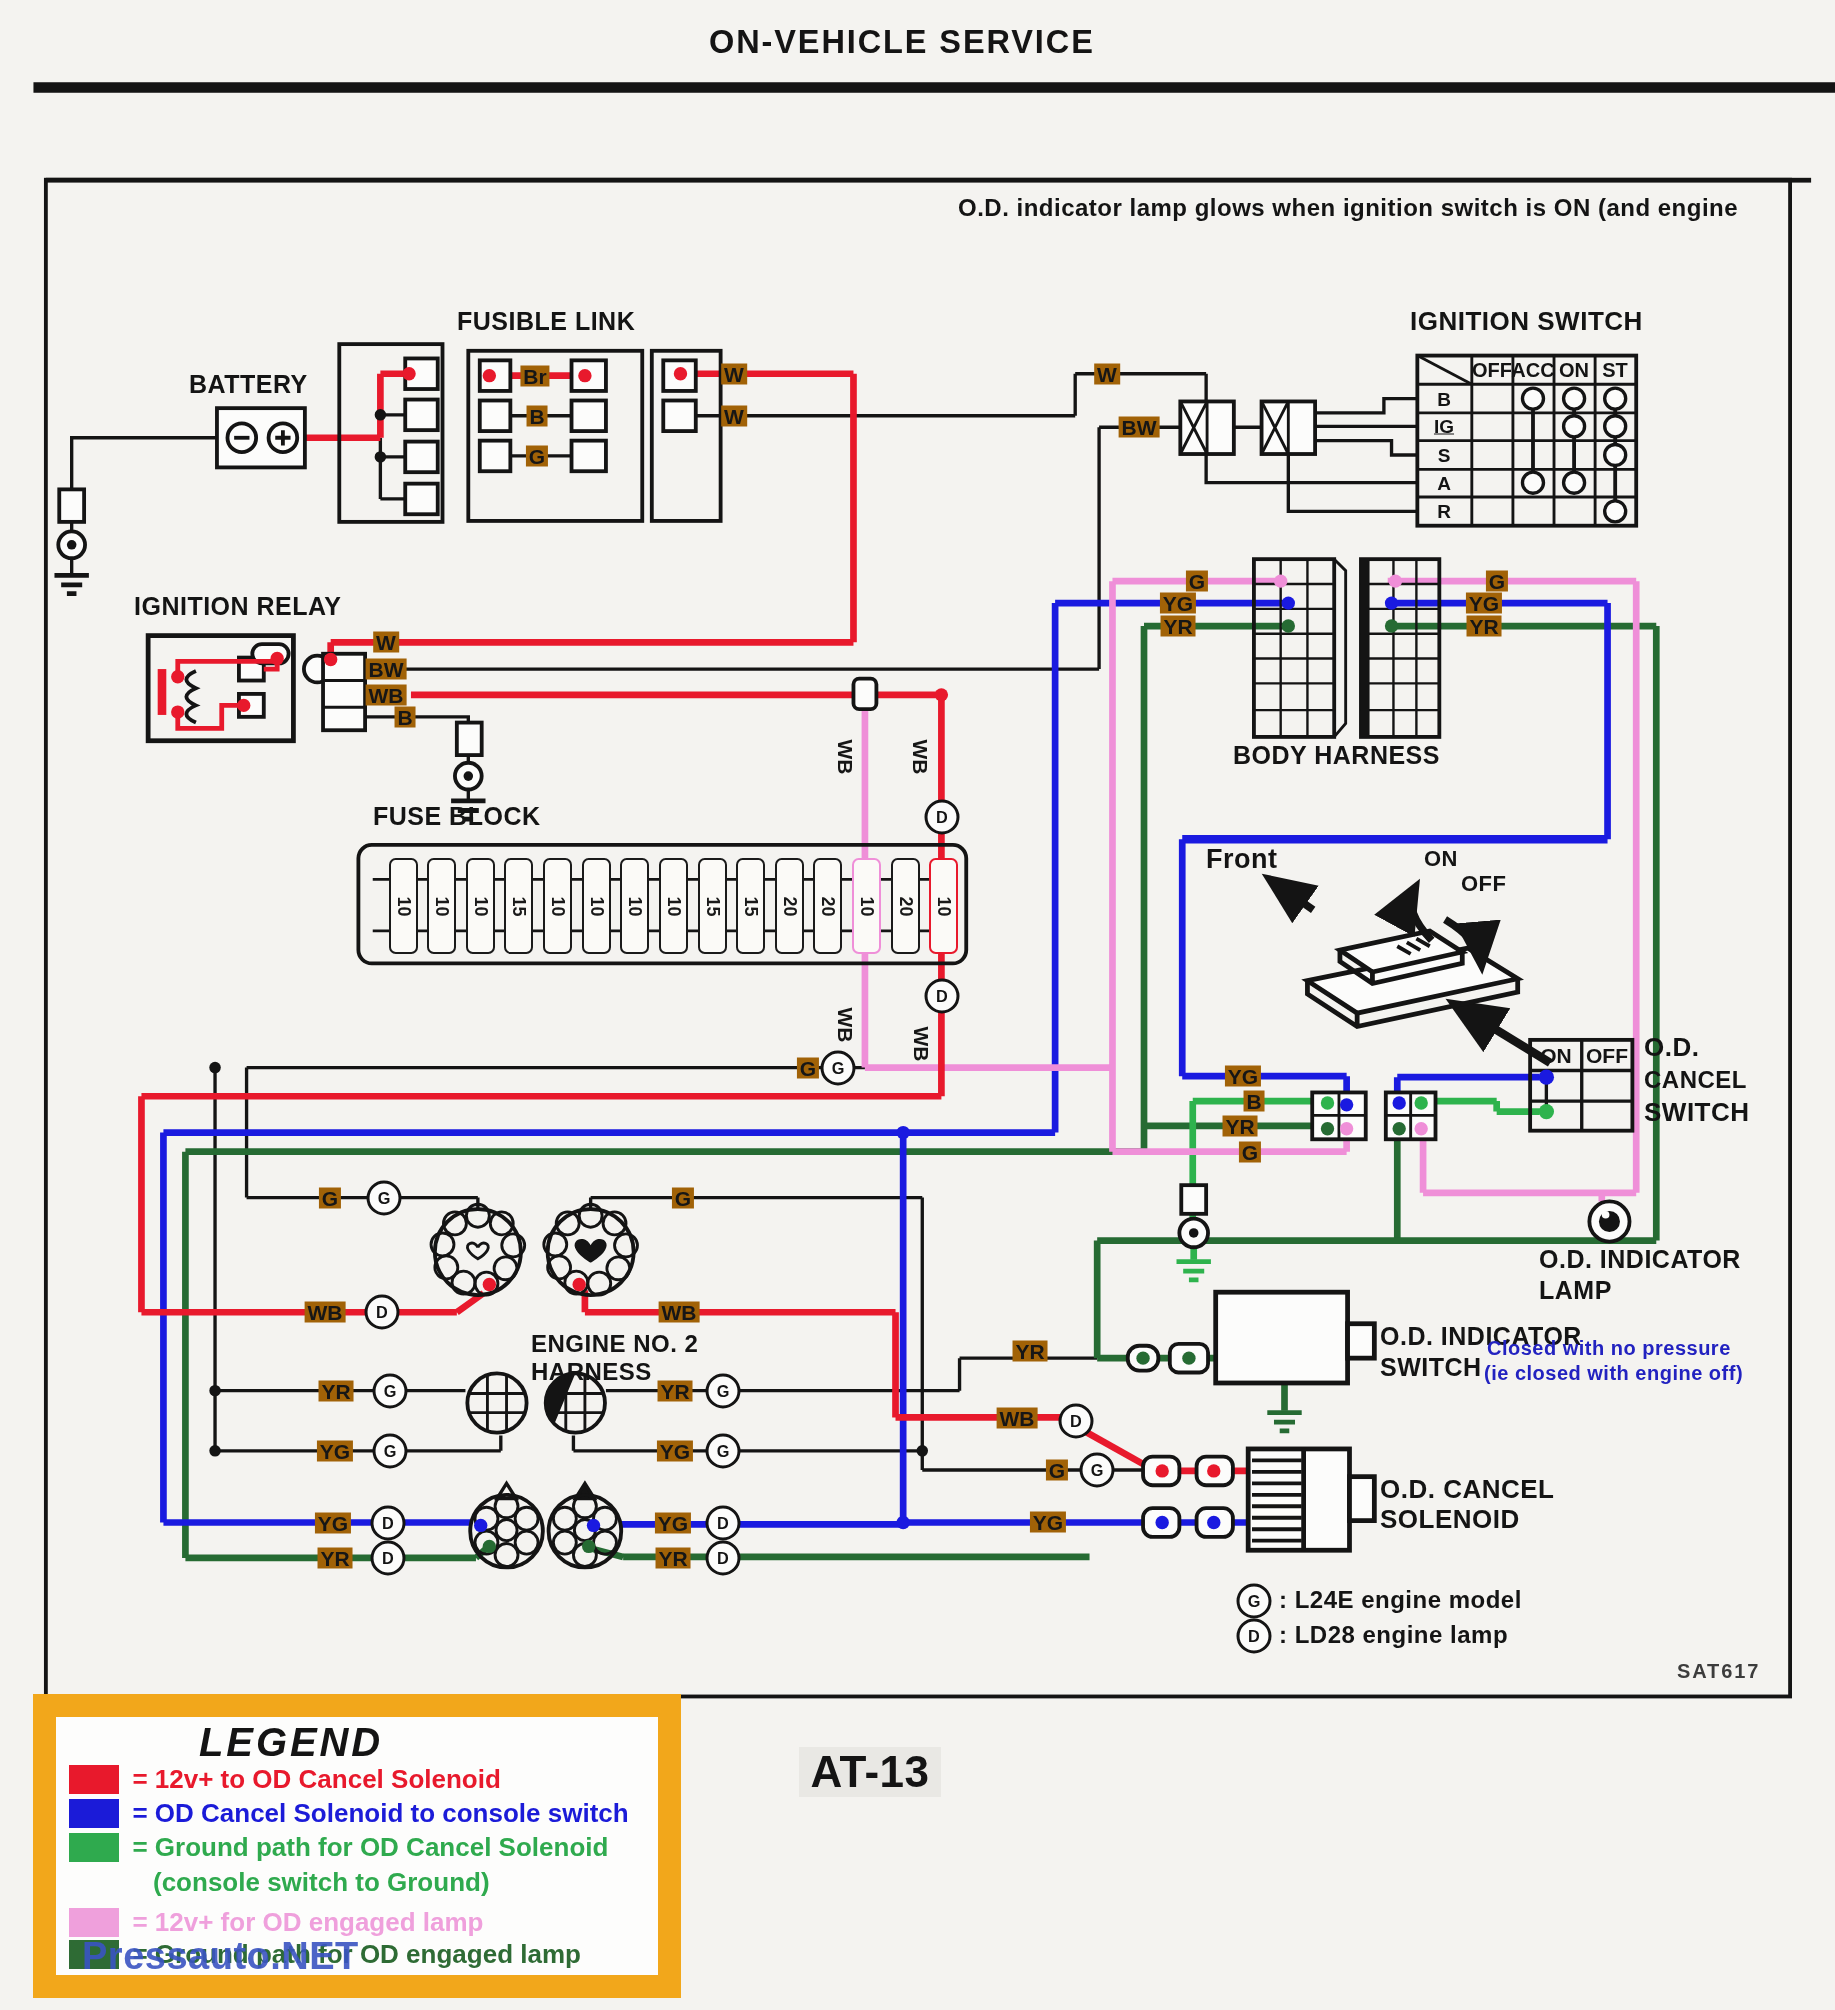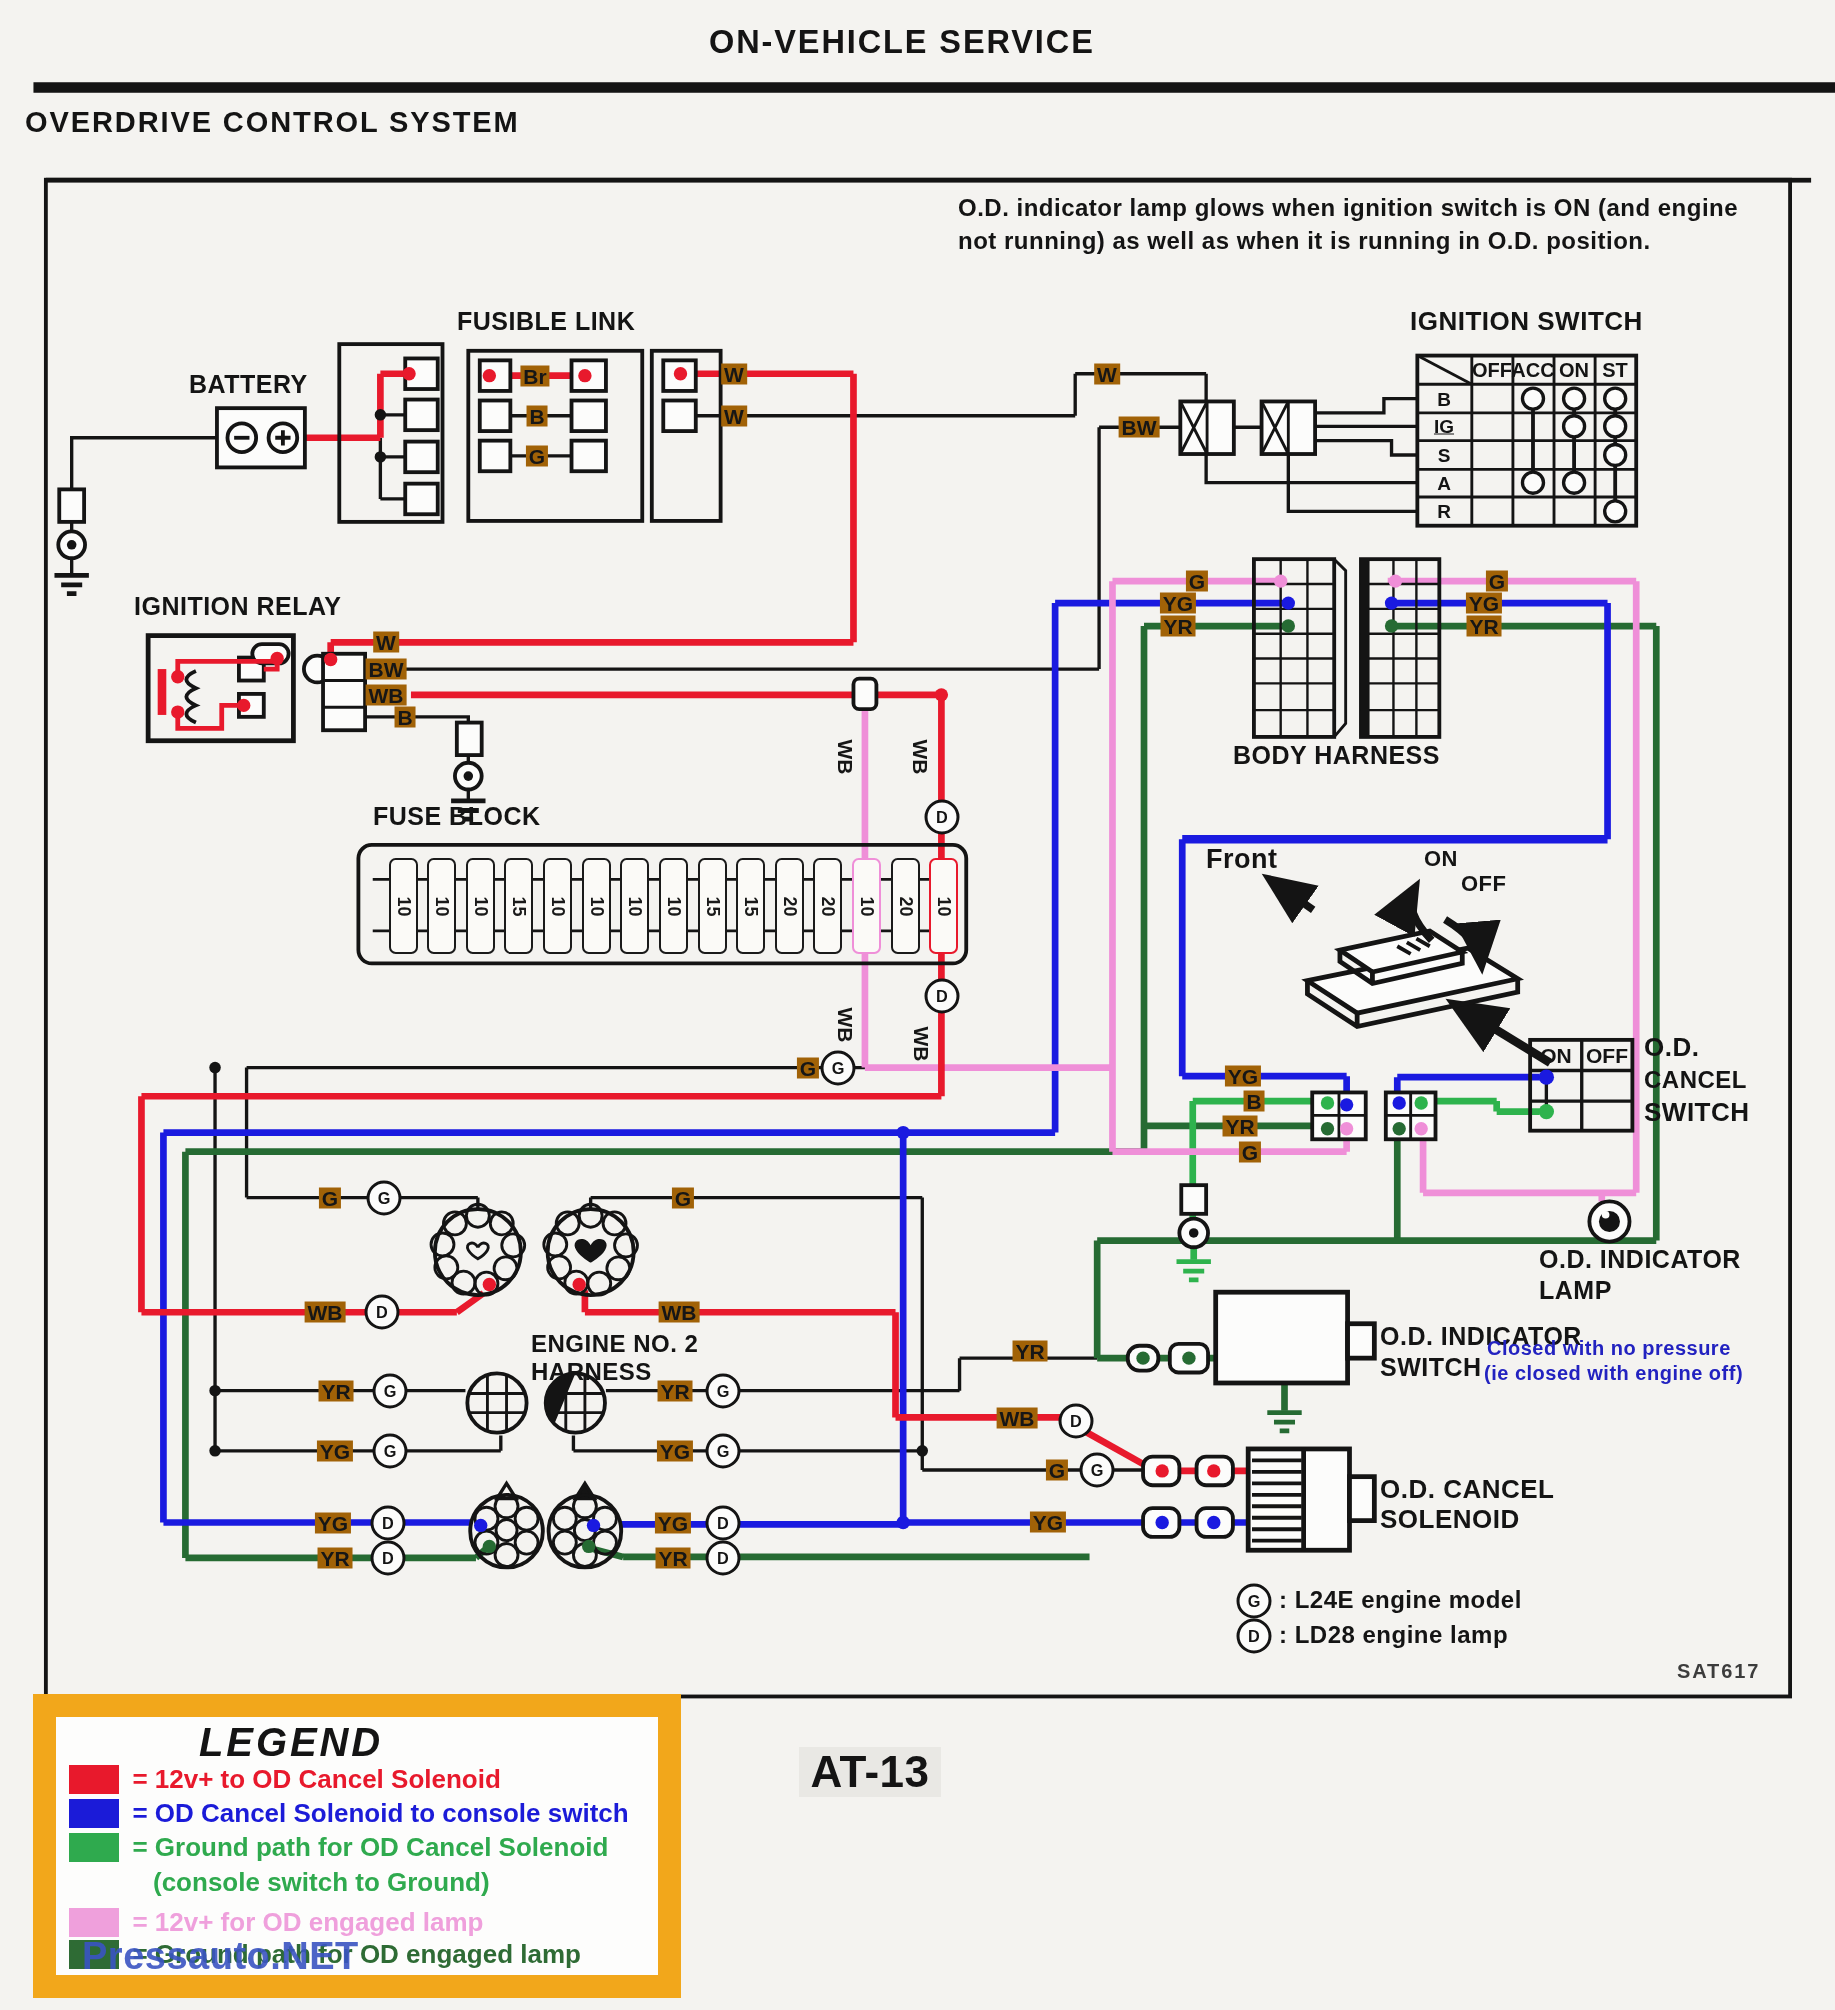--- a/index.html
+++ b/index.html
@@ -341,23 +341,21 @@
           <line x1="1690" x2="1690" y1="417" y2="535" stroke="#141414" stroke-width="4"></line>
           <circle cx="1690" cy="417" r="11" fill="#fcfcfb" stroke="#141414" stroke-width="3.5"></circle>
           <circle cx="1690" cy="446" r="11" fill="#fcfcfb" stroke="#141414" stroke-width="3.5"></circle>
           <circle cx="1690" cy="476" r="11" fill="#fcfcfb" stroke="#141414" stroke-width="3.5"></circle>
           <circle cx="1690" cy="535" r="11" fill="#fcfcfb" stroke="#141414" stroke-width="3.5"></circle>
         </g>
     </g>
   </svg>
 
   <div class="clabel" style="left:709px;top:25px;font-size:32.5px;letter-spacing:1.9px;">ON-VEHICLE SERVICE</div>
-  <div class="clabel" style="left:25px;top:107px;font-size:29px;letter-spacing:1.9px;">OVERDRIVE CONTROL SYSTEM</div>
   <div class="clabel" style="left:958px;top:195px;font-size:24px;">O.D. indicator lamp glows when ignition switch is ON (and engine</div>
-  <div class="clabel" style="left:958px;top:228px;font-size:24px;">not running) as well as when it is running in O.D. position.</div>
 
   <div class="clabel" style="left:189px;top:371px;font-size:25px;">BATTERY</div>
   <div class="clabel" style="left:457px;top:308px;font-size:25px;">FUSIBLE LINK</div>
   <div class="clabel" style="left:1410px;top:308px;font-size:26px;">IGNITION SWITCH</div>
   <div class="clabel" style="left:134px;top:593px;font-size:25px;">IGNITION RELAY</div>
   <div class="clabel" style="left:373px;top:803px;font-size:25px;">FUSE BLOCK</div>
   <div class="clabel" style="left:1233px;top:742px;font-size:25px;">BODY HARNESS</div>
   <div class="clabel" style="left:531px;top:1331px;font-size:24px;">ENGINE NO. 2</div>
   <div class="clabel" style="left:531px;top:1359px;font-size:24px;">HARNESS</div>
   <div class="clabel" style="left:1206px;top:845px;font-size:27px;">Front</div>

